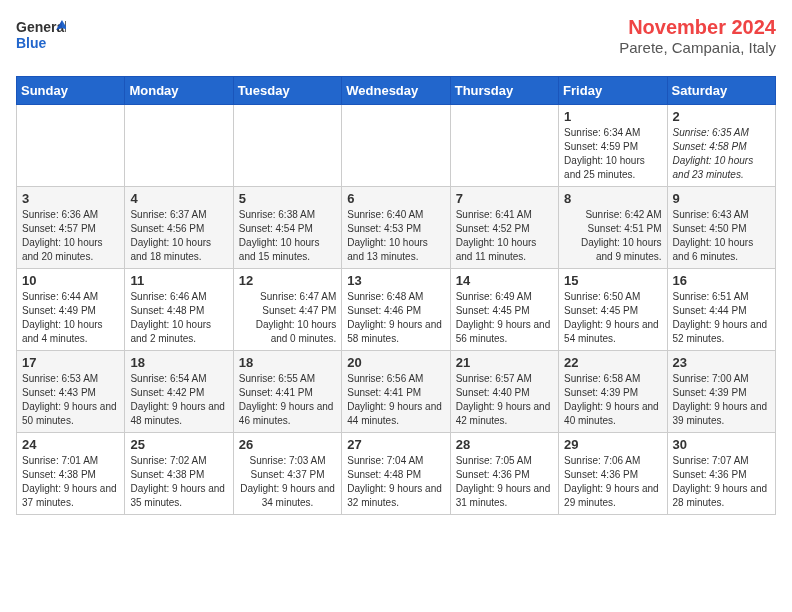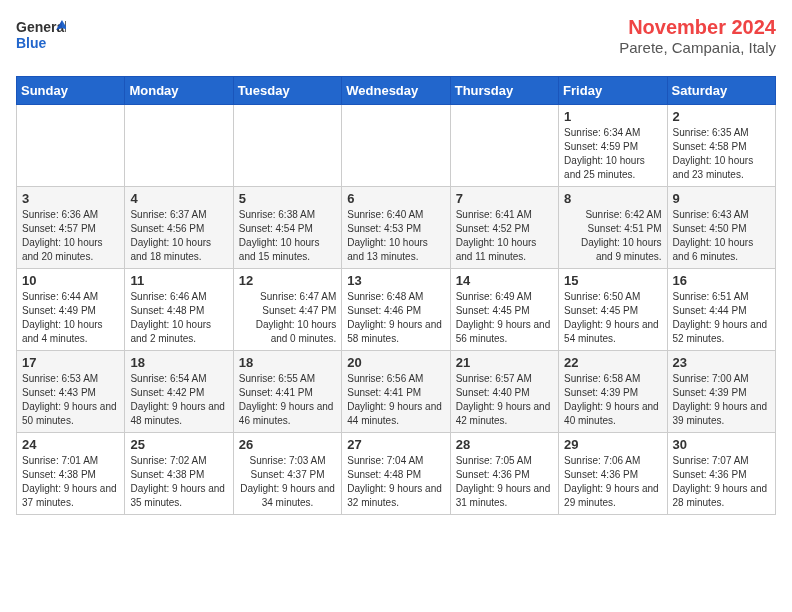--- a/index.html
+++ b/index.html
@@ -121,21 +121,21 @@
         <td class="empty-cell"></td>
         <td class="empty-cell"></td>
         <td>
           <span class="day-number">1</span>
           <div class="day-info" style="white-space: pre-line;">Sunrise: 6:34 AM
 Sunset: 4:59 PM
 Daylight: 10 hours and 25 minutes.</div>
         </td>
         <td>
           <span class="day-number">2</span>
-          <div class="day-info" style="white-space: pre-line;">Sunrise: 6:35 AM
+          <div class="day-info" style="white-space: pre-line; font-style: italic;">Sunrise: 6:35 AM
 Sunset: 4:58 PM
 Daylight: 10 hours and 23 minutes.</div>
         </td>
       </tr>
       <tr class="row-even">
         <td>
           <span class="day-number">3</span>
           <div class="day-info" style="white-space: pre-line;">Sunrise: 6:36 AM
 Sunset: 4:57 PM
 Daylight: 10 hours and 20 minutes.</div>

